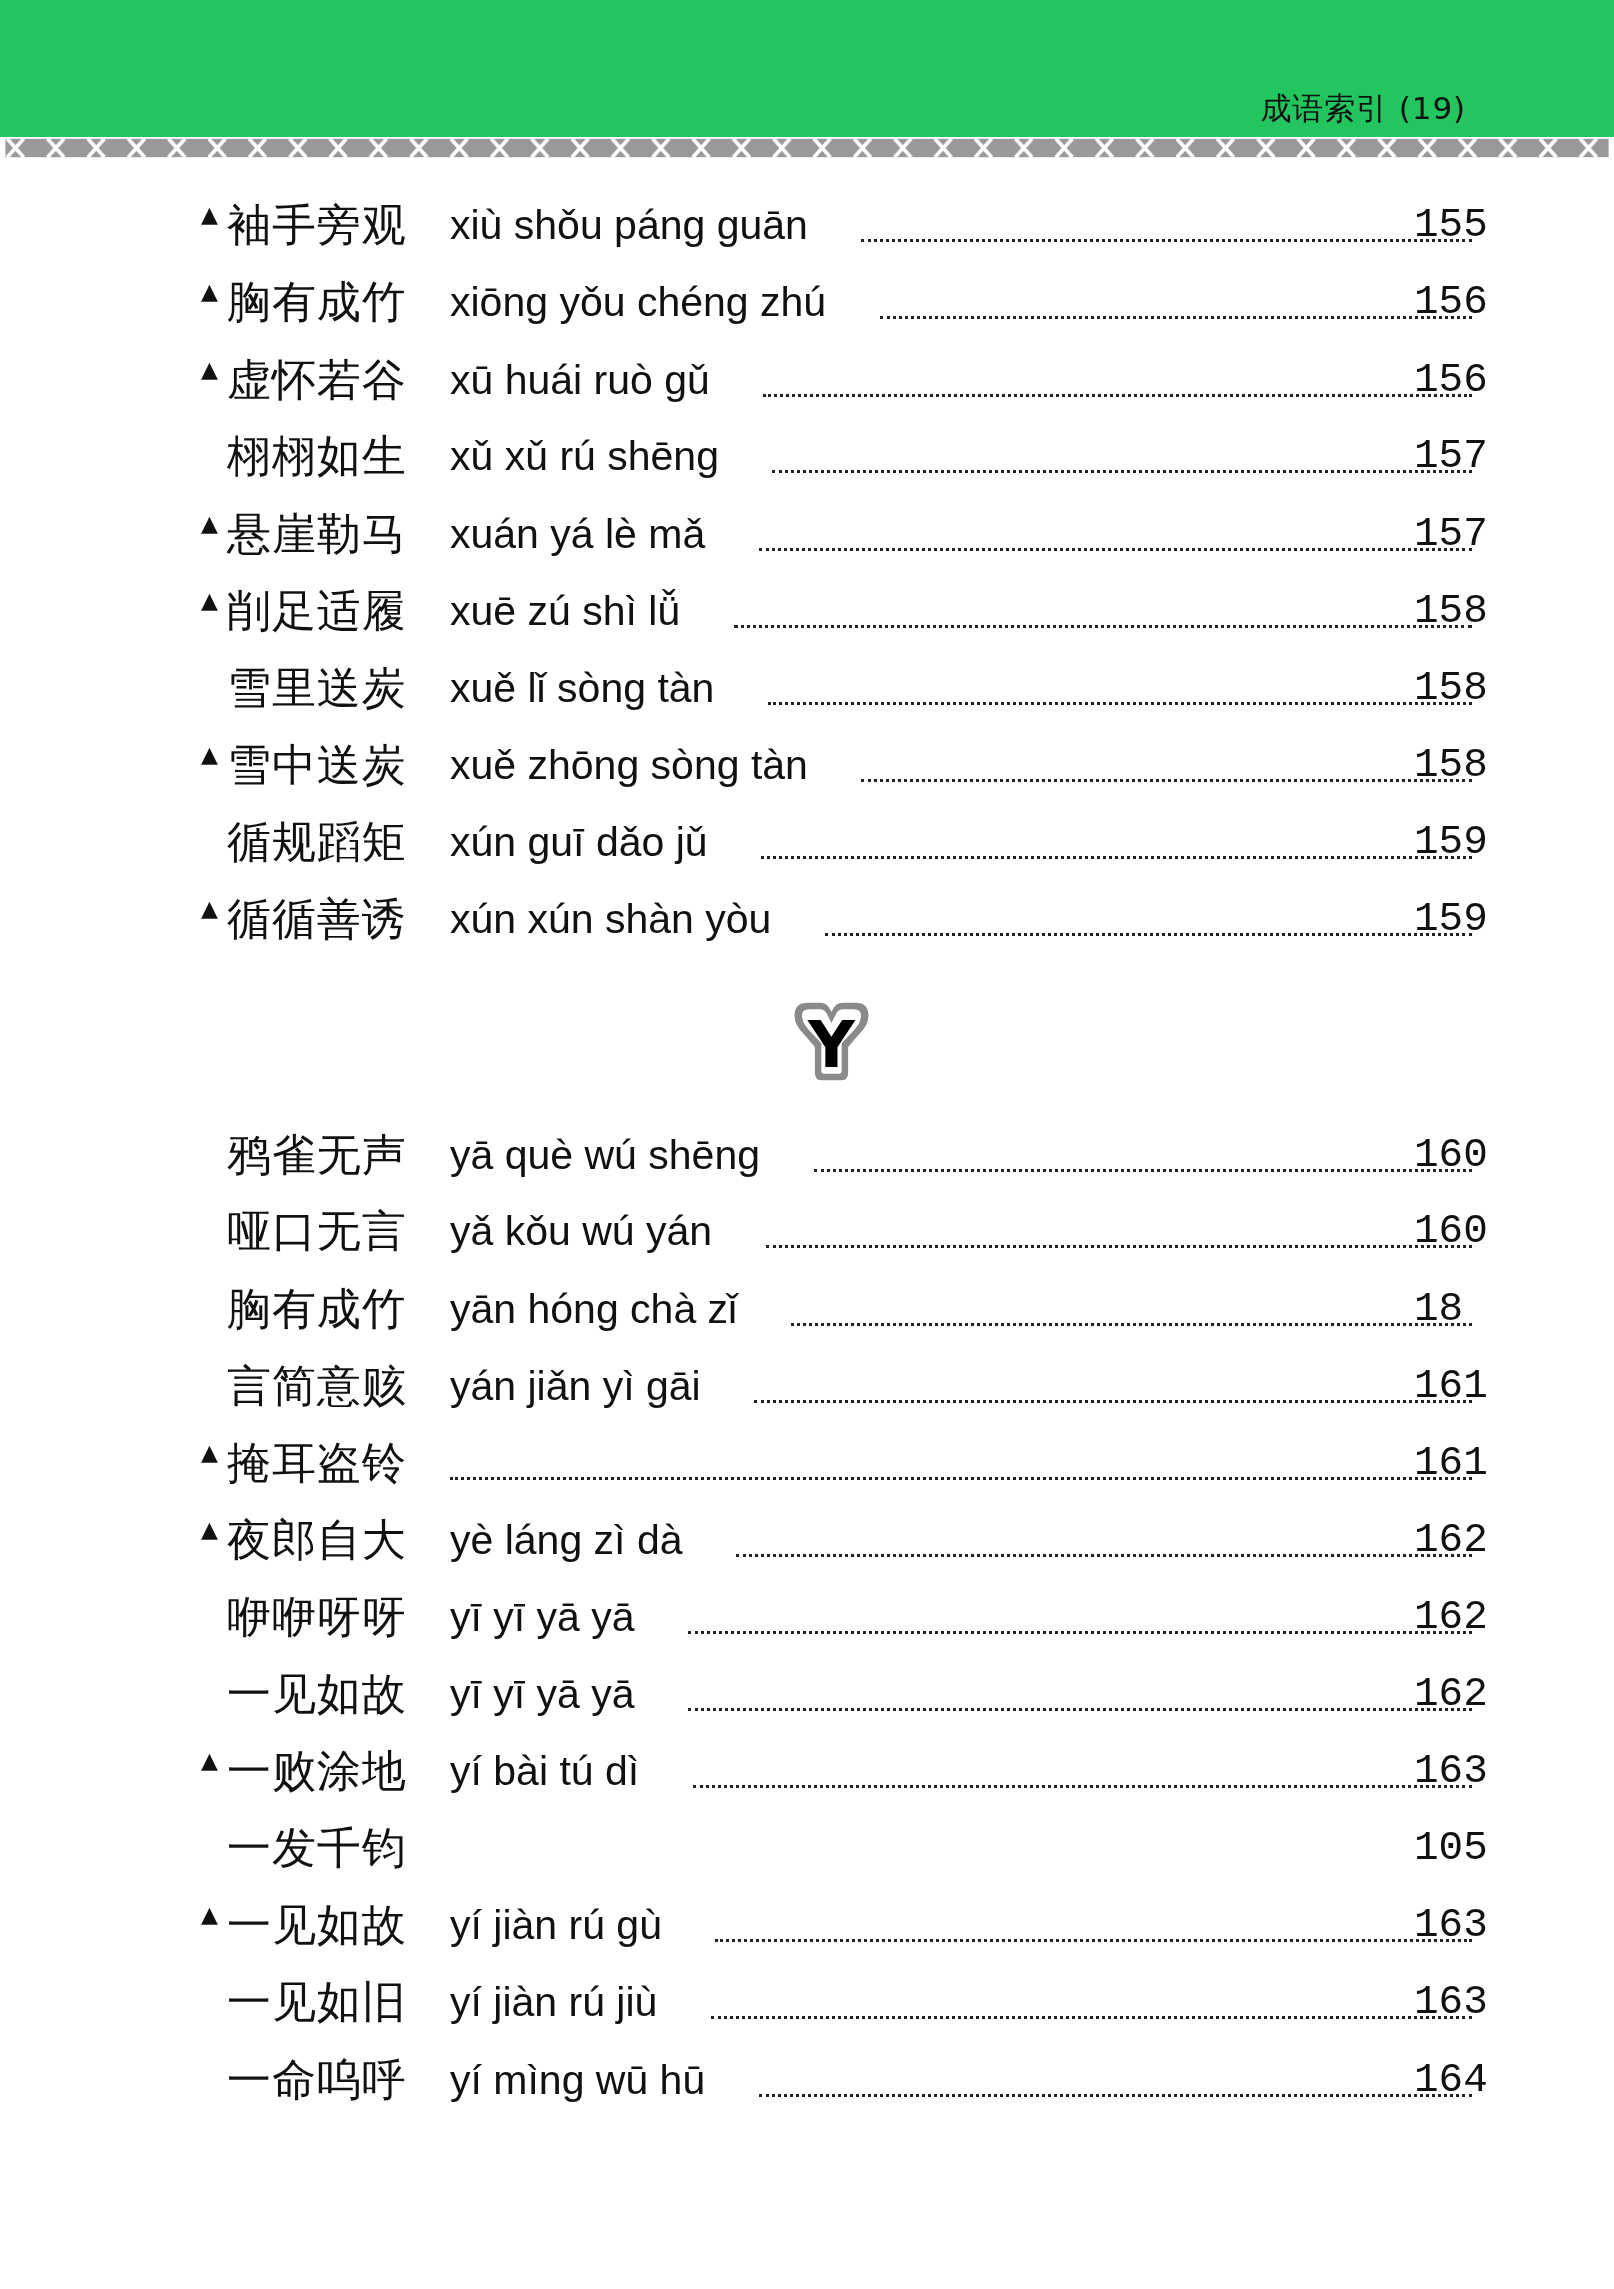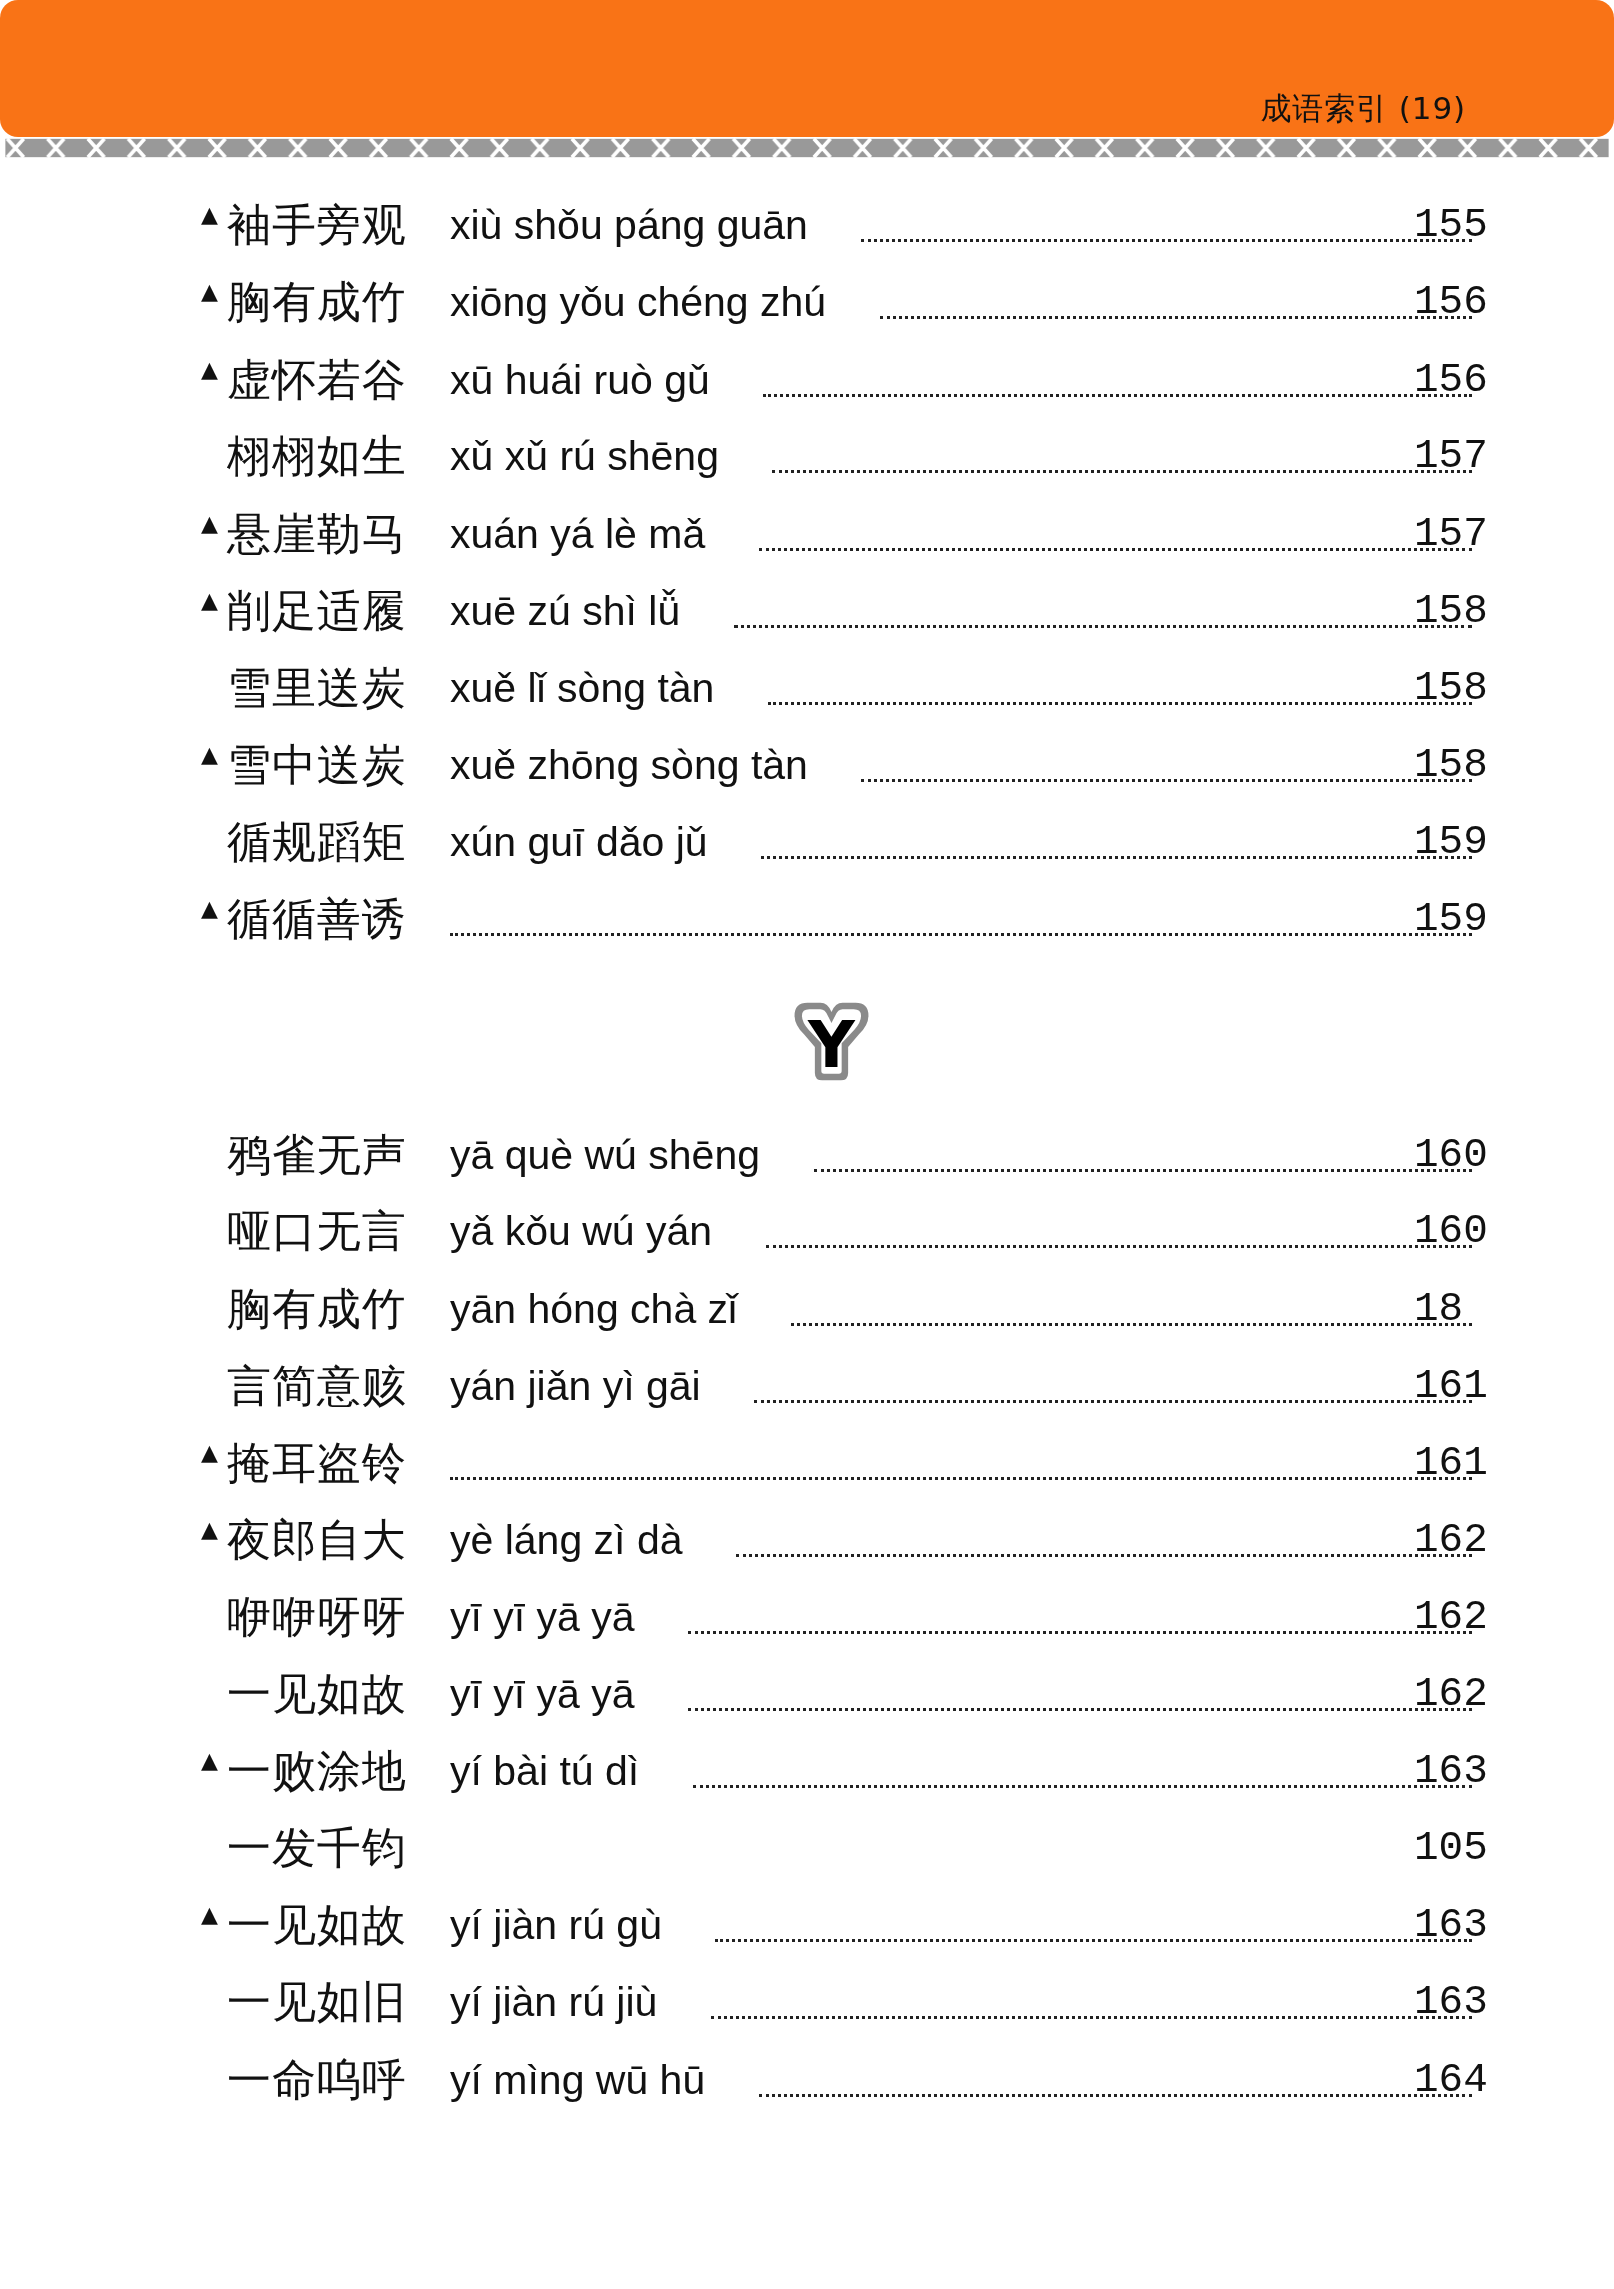--- a/index.html
+++ b/index.html
@@ -1,21 +1,21 @@
 <!DOCTYPE html>
 <html style="font-size:14.8px"><head>
 <meta charset="utf-8">
 <style>
   html, body { margin: 0; padding: 0; }
   body {
     width: 1614px; height: 2290px; background: #ffffff; position: relative; overflow: hidden;
     font-family: "DejaVu Sans", "Liberation Sans", sans-serif; color: #111;
   }
   .header {
-    position: absolute; left: 0; top: 0; width: 1614px; height: 137px; background: #f97316; border-radius: 18px;
+    position: absolute; left: 0; top: 0; width: 1614px; height: 137px; background: #22c55e;
   }
   .header-title {
     position: absolute; right: 148px; top: 88px; font-size: 31px; color: #111;
     font-family: "DejaVu Sans", "Liberation Sans", sans-serif; letter-spacing: 0.9px;
   }
   .border-band {
     position: absolute; left: 0; top: 137px; width: 1614px; height: 22px; background: #ffffff;
   }
   .border-band svg { display: block; }
   .entries {
@@ -150,20 +150,21 @@
     <div class="leader">
         <span class="pinyin">xún guī dǎo jǔ</span>
         <span class="dots"></span>
       </div>
     <span class="page">159</span>
   </div>
   <div class="entry" style="top:892px">
     <span class="marker">▲</span>
     <span class="idiom">循循善诱</span>
     <div class="leader">
+        <span class="pinyin">xún xún shàn yòu</span>
         <span class="dots"></span>
       </div>
     <span class="page">159</span>
   </div>
 
   <div class="letter-badge">
     <svg width="89" height="85" viewBox="0 0 96 92">
       <path d="M8 18 Q8 4 22 4 L36 4 Q44 4 48 14 Q52 4 60 4 L74 4 Q88 4 88 18 Q88 28 78 38 L66 52 L66 80 Q66 88 58 88 L38 88 Q30 88 30 80 L30 52 L18 38 Q8 28 8 18 Z" fill="#8a8a8a"></path>
       <path d="M16 18 Q16 11 24 11 L36 11 Q41 11 44 18 L48 26 L52 18 Q55 11 60 11 L72 11 Q80 11 80 18 Q80 25 73 33 L59 48 L59 78 Q59 81 56 81 L40 81 Q37 81 37 78 L37 48 L23 33 Q16 25 16 18 Z" fill="#ffffff"></path>
       <text x="48" y="74" text-anchor="middle" font-family="DejaVu Sans, sans-serif" font-weight="bold" font-size="70" fill="#000">Y</text>

